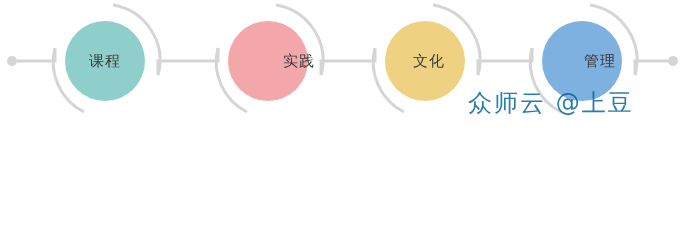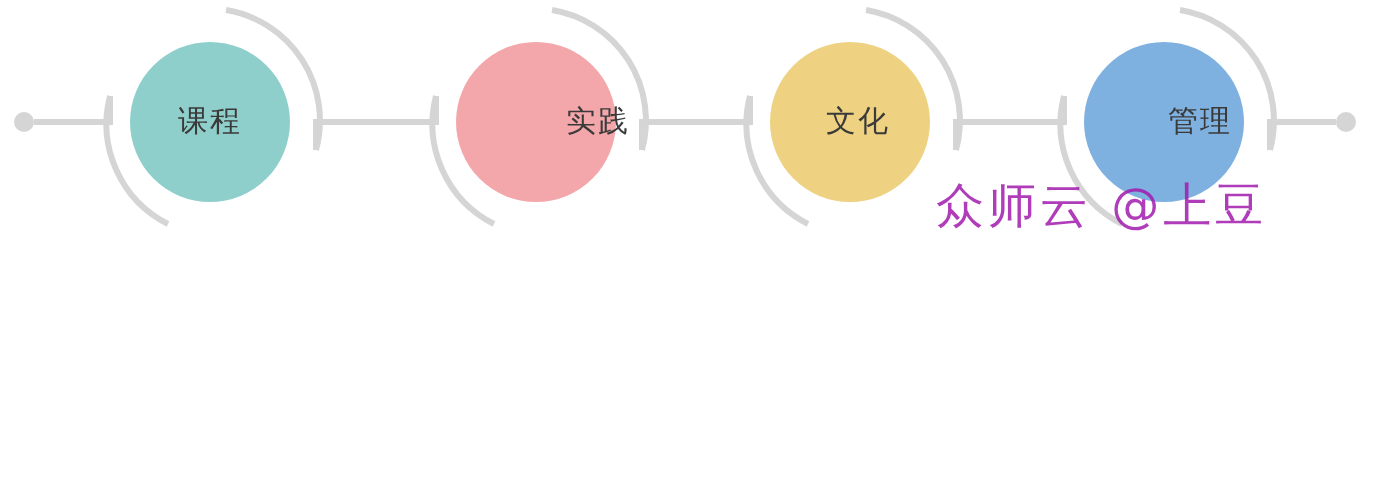--- a/index.html
+++ b/index.html
@@ -35,21 +35,21 @@
     letter-spacing: 1px;
     color: #3a3a3a;
     white-space: nowrap;
     font-family: "DejaVu Sans", "Liberation Sans", sans-serif;
     pointer-events: none;
   }
   .watermark {
     position: absolute;
     font-size: 24px;
     letter-spacing: 2px;
-    color: #a21caf;
+    color: #0369a1;
     opacity: 0.85;
     white-space: nowrap;
     font-family: "DejaVu Sans", "Liberation Sans", sans-serif;
     pointer-events: none;
   }
 </style>
 </head>
 <body>
 
 <div id="diagram-root">

